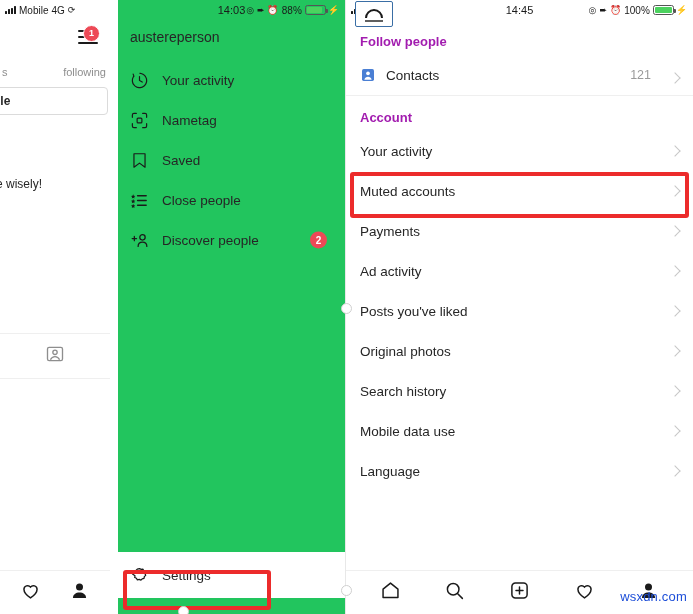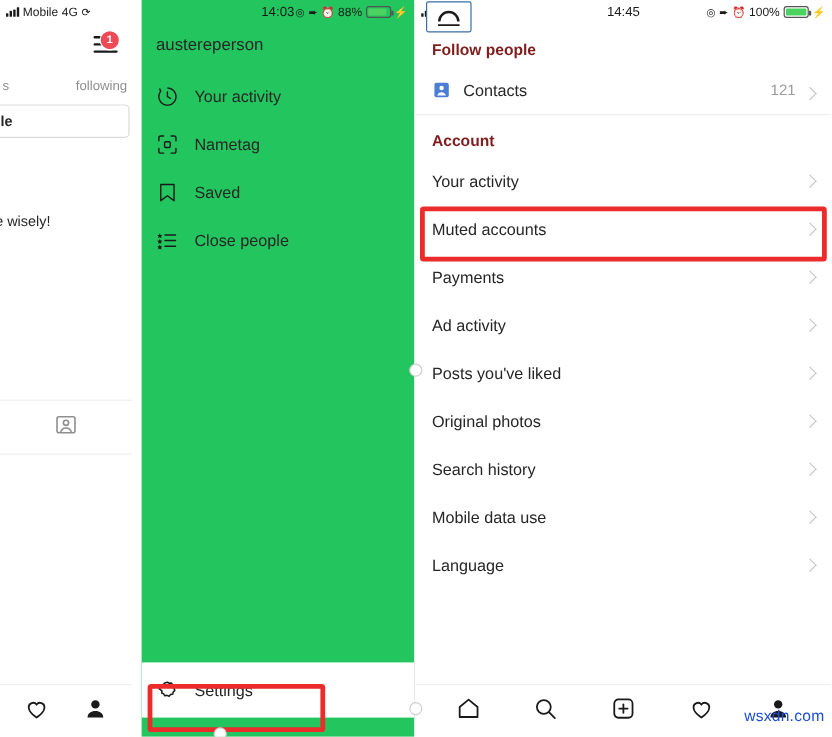--- a/index.html
+++ b/index.html
@@ -101,26 +101,26 @@
   .hl-box{
     position:absolute;border:4px solid #ec2b2b;border-radius:3px;box-sizing:border-box;pointer-events:none;
   }
   #hl-settings{left:5px;bottom:4px;width:148px;height:40px;}
 
   
   #panel-right{background:#fff;}
   .rp-nav{height:34px;position:relative;display:flex;align-items:center;border-bottom:1px solid #efefef;}
   .rp-back{position:absolute;left:12px;top:50%;transform:translateY(-50%);width:14px;height:14px;}
   .rp-title{width:100%;text-align:center;font-size:15px;font-weight:600;color:#262626;}
-  .sec-head{padding:14px 14px 6px 14px;font-size:13px;font-weight:700;color:#7f1d1d;}
+  .sec-head{padding:14px 14px 6px 14px;font-size:13px;font-weight:700;color:#a21caf;}
   .opt-row{
     display:flex;align-items:center;height:40px;padding:0 14px;box-sizing:border-box;position:relative;
   }
   .opt-label{font-size:13.5px;color:#262626;}
-  .opt-right{margin-left:auto;display:flex;align-items:flex-end;gap:8px;}
+  .opt-right{margin-left:auto;display:flex;align-items:flex-end;gap:20px;}
   .opt-count{font-size:12.5px;color:#9a9a9a;}
   .chev{
     width:7px;height:7px;border-right:1.4px solid #c7c7c7;border-top:1.4px solid #c7c7c7;
     transform:rotate(45deg);display:block;
   }
   .contact-ic{width:16px;height:16px;margin-right:10px;display:flex;}
   #hl-youractivity{left:4px;top:172px;width:339px;height:46px;}
   .rp-bottomnav{
     position:absolute;left:0;right:0;bottom:0;height:44px;border-top:1px solid #efefef;
     display:flex;align-items:center;justify-content:space-around;padding:0 12px;box-sizing:border-box;background:#fff;
@@ -260,20 +260,32 @@
               <path d="M9.5 12h11"></path>
               <path d="M9.5 18h11"></path>
             <path d="M4 4.2l.8 1.8 1.9.2-1.4 1.3.4 1.9L4 8.5l-1.7.9.4-1.9L1.3 6.2l1.9-.2z" fill="#1a1a1a" stroke="none"></path>
             <path d="M4 10.2l.8 1.8 1.9.2-1.4 1.3.4 1.9L4 14.5l-1.7.9.4-1.9-1.4-1.3 1.9-.2z" fill="#1a1a1a" stroke="none"></path>
             <path d="M4 16.2l.8 1.8 1.9.2-1.4 1.3.4 1.9L4 20.5l-1.7.9.4-1.9-1.4-1.3 1.9-.2z" fill="#1a1a1a" stroke="none"></path>
           </svg>
         </span>
         <span class="menu-label">Close people</span>
       </div>
 
+      <div class="menu-row">
+        <span class="menu-ic">
+          <svg width="21" height="19" viewBox="0 0 26 24" fill="none" stroke="#1a1a1a" stroke-width="1.6" stroke-linecap="round">
+            <path d="M2.5 9.5h5.5"></path>
+              <path d="M5.25 6.8v5.5"></path>
+            <circle cx="15.5" cy="8" r="3.4"></circle>
+            <path d="M10 19.5c0-3.4 2.4-5.4 5.5-5.4s5.5 2 5.5 5.4"></path>
+          </svg>
+        </span>
+        <span class="menu-label">Discover people</span>
+        <span class="menu-badge">2</span>
+      </div>
 
     </div>
 
     <div class="settings-row">
       <span class="menu-ic">
         <svg width="19" height="19" viewBox="0 0 24 24" fill="none" stroke="#1a1a1a" stroke-width="1.6" stroke-linejoin="round">
           <path d="M12 3.2l2.1 1.1 2.3-.3 1 2.1 2 1.2-.5 2.3.9 2.2-1.7 1.6-.4 2.3-2.3.5-1.6 1.7-2.2-.9-2.3.5-1.2-2-2.1-1 .3-2.3L3.2 10l1.7-1.6.4-2.3L7.6 5.6 9.2 3.9z"></path>
         </svg>
       </span>
       <span class="menu-label">Settings</span>

